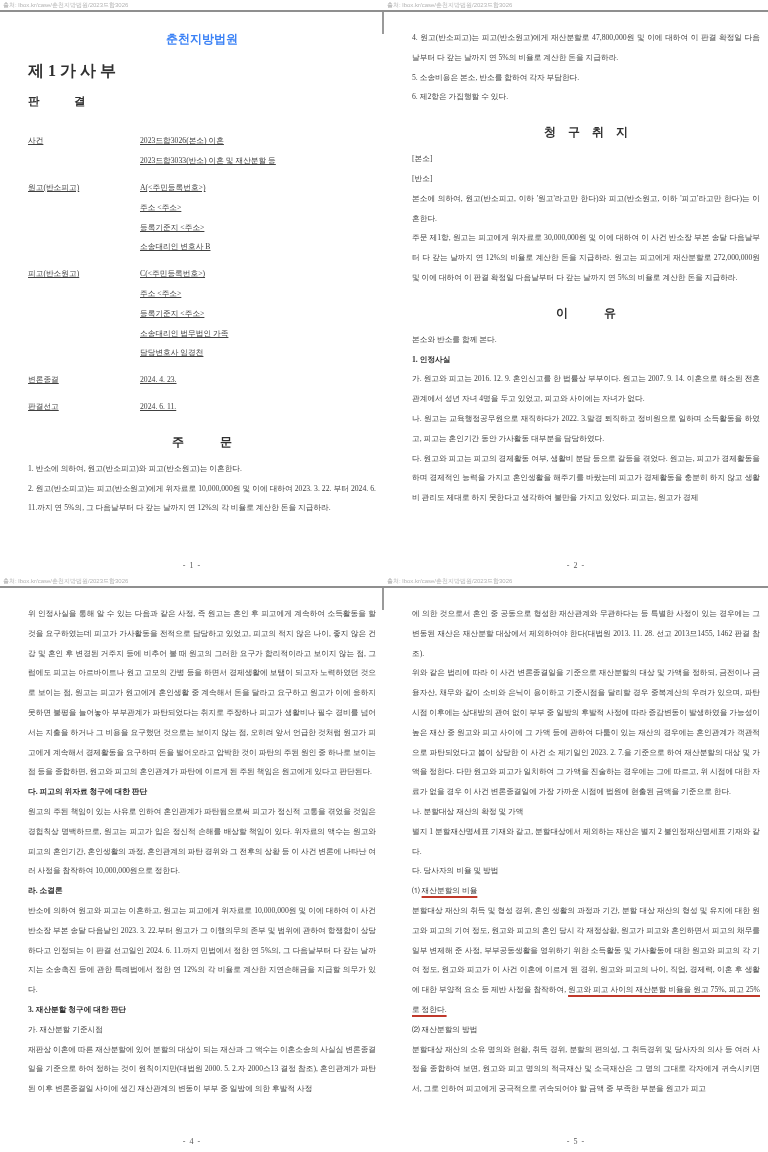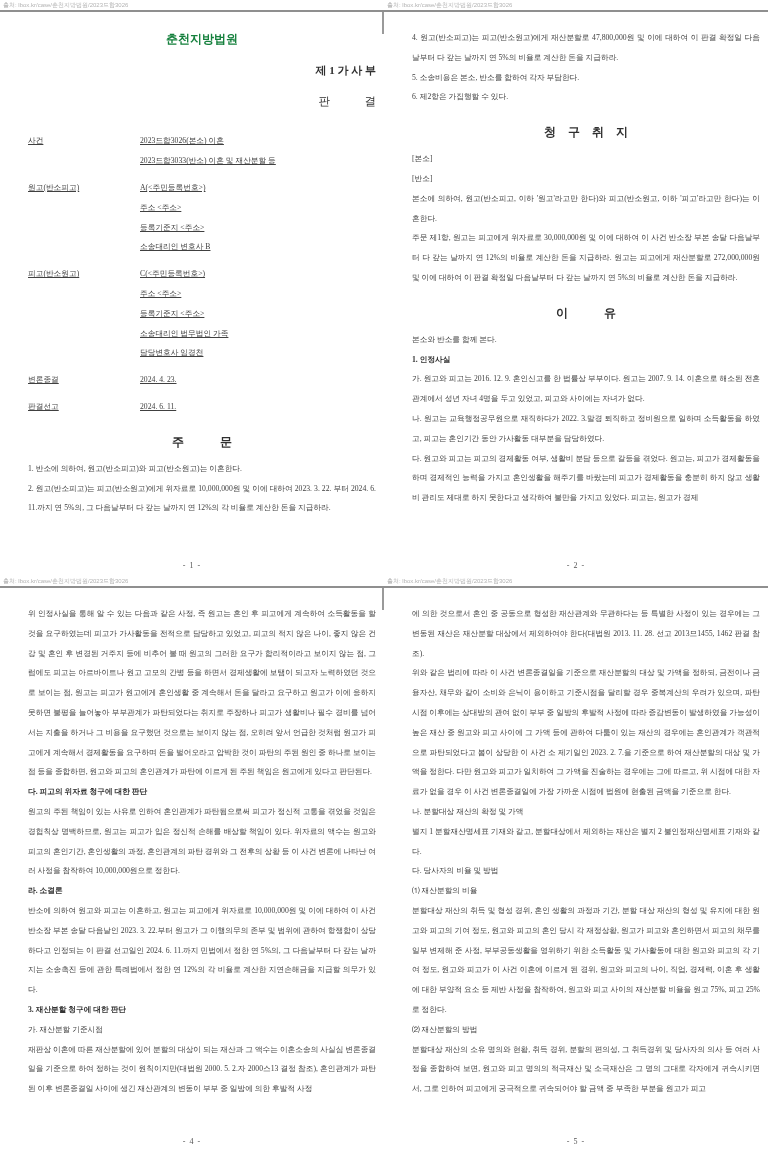--- a/index.html
+++ b/index.html
@@ -4,31 +4,31 @@
 <style>
   html,body{margin:0;padding:0;background:#ffffff;}
   body{width:768px;height:1152px;font-family:"Liberation Serif","DejaVu Serif",serif;color:#404040;}
   .sheet{display:grid;grid-template-columns:384px 384px;grid-template-rows:576px 576px;width:768px;height:1152px;}
   .page{position:relative;width:384px;height:576px;background:#fff;overflow:hidden;}
   .watermark{position:absolute;top:1px;left:3px;font-size:6px;line-height:8px;color:#b3b3b3;font-family:"Liberation Sans","DejaVu Sans",sans-serif;white-space:nowrap;}
   .top-rule{position:absolute;top:10px;left:0;right:0;height:2px;background:#8f8f8f;}
   .edge-tick{position:absolute;top:12px;right:0;width:2px;height:22px;background:#9a9a9a;}
   .content{position:absolute;top:28px;left:28px;width:348px;text-align:justify;font-size:7.7px;line-height:19.8px;letter-spacing:0;word-break:break-all;}
   .content > div{margin:0;}
-  .doc-title{text-align:center;font-size:12px;font-weight:bold;color:#15803d;margin:2px 0 11px !important;word-break:keep-all;}
-  .doc-subtitle{text-align:right;font-size:11px;font-weight:bold;color:#303030;margin:0 0 11px !important;word-break:keep-all;}
-  .doc-heading{text-align:right;font-size:11.5px;font-weight:normal;color:#303030;margin:0 0 20px !important;word-break:keep-all;}
+  .doc-title{text-align:center;font-size:12px;font-weight:bold;color:#3b82f6;margin:2px 0 11px !important;word-break:keep-all;}
+  .doc-subtitle{text-align:left;font-size:16px;font-weight:bold;color:#303030;margin:0 0 11px !important;word-break:keep-all;}
+  .doc-heading{text-align:left;font-size:11.5px;font-weight:bold;color:#303030;margin:0 0 20px !important;word-break:keep-all;}
   .sec{text-align:center;font-size:12px;font-weight:bold;color:#303030;margin:17px 0 9px !important;word-break:keep-all;line-height:16px;}
   .h{font-weight:bold;color:#333;}
   .p{}
   .kv{display:flex;margin:0 0 7px !important;text-decoration:underline;}
   .kv-label{width:112px;flex:none;}
   .kv-values{flex:1;}
   .page-number{position:absolute;bottom:6px;left:0;width:384px;text-align:center;font-size:8px;color:#555;letter-spacing:1px;}
-  .rl{text-decoration-color:#c0392b;text-decoration-thickness:1.6px;text-underline-offset:3px;}
+  .rl{text-decoration:underline;text-decoration-color:#c0392b;text-decoration-thickness:1.6px;text-underline-offset:3px;}
 </style>
 </head>
 <body>
 
 <div class="sheet">
 
   <div class="page">
     <span class="watermark">출처: lbox.kr/case/춘천지방법원/2023드합3026</span>
     <div class="top-rule"></div>
     <div class="edge-tick"></div>

